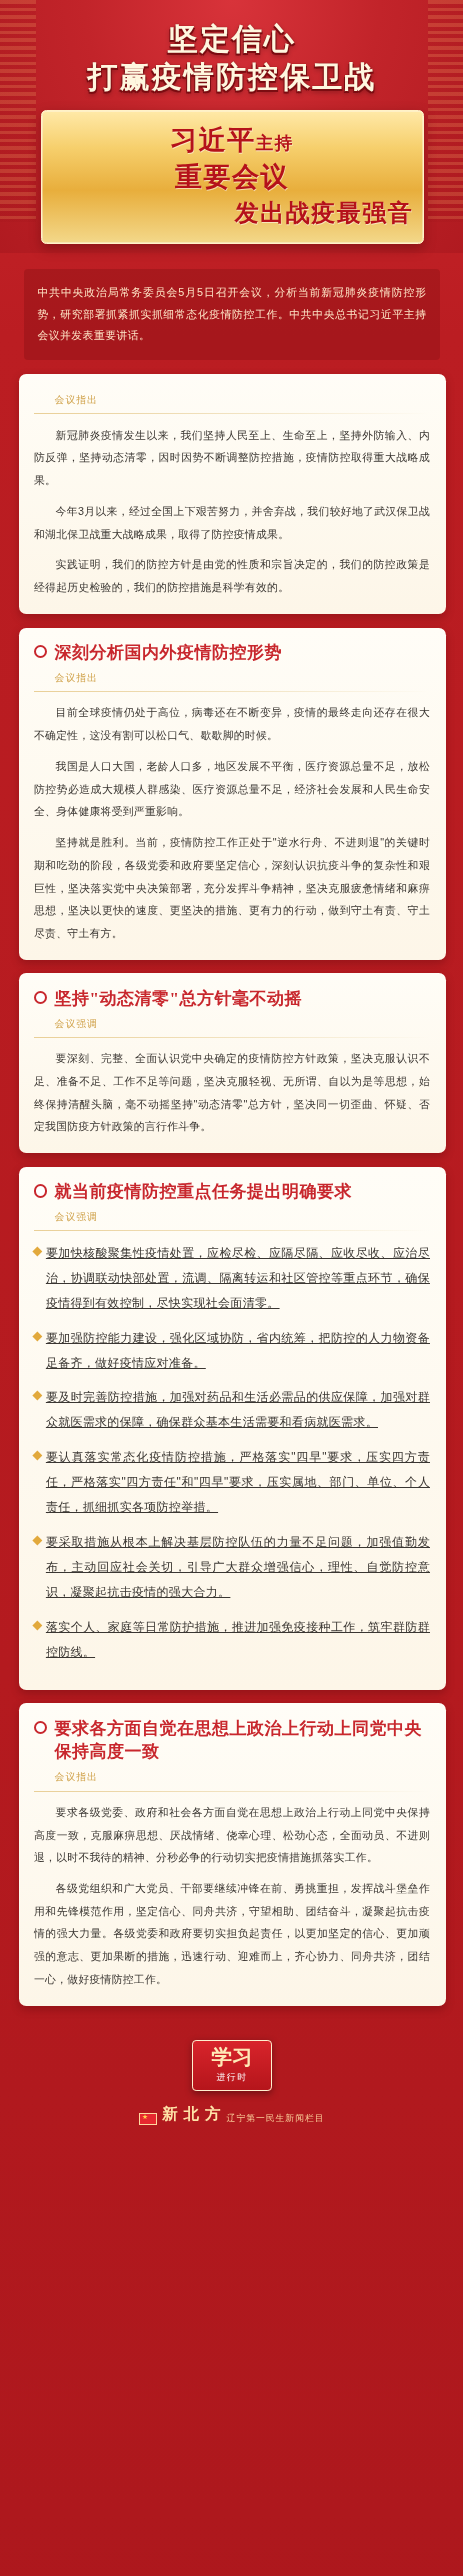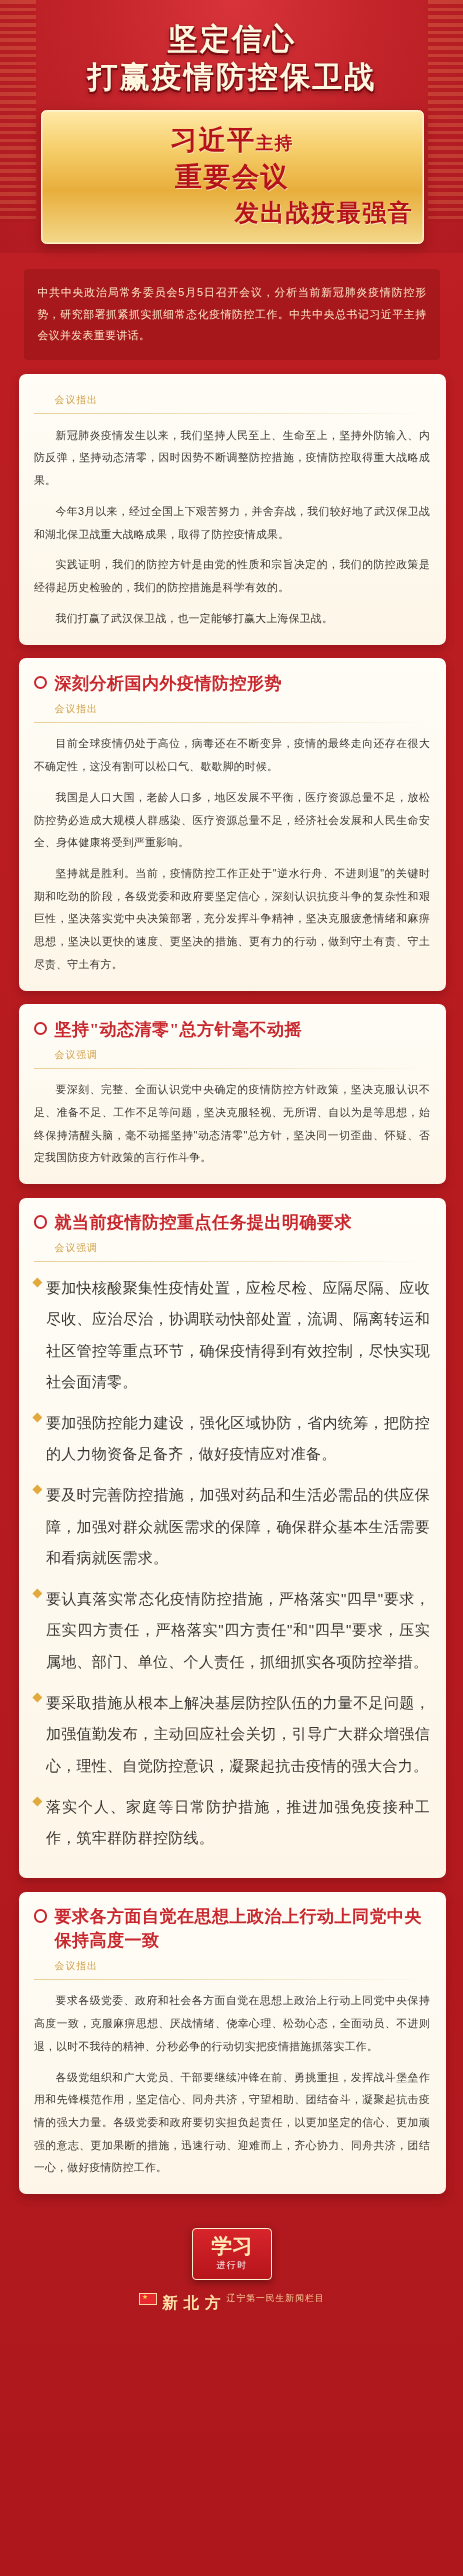--- a/index.html
+++ b/index.html
@@ -151,24 +151,25 @@
   }
   .bullet-dot {
     flex: 0 0 auto;
     margin-top: 7.2px;
     width: 6.7px; height: 6.7px;
     transform: rotate(45deg);
     background: #e2a93c;
   }
   .bullet-text {
     color: #3a3632;
-    font-size: 15px;
+    font-size: 12px;
     line-height: 2.1;
     text-align: justify;
     letter-spacing: 0.3px;
+    text-decoration: underline;
   }
 
   
   .footer {
     padding: 20.6px 0 24px 0;
     text-align: center;
   }
   .xuexi-badge {
     width: 80px;
     margin: 0 auto 13.4px auto;
@@ -188,21 +189,21 @@
   }
   .xuexi-badge .b2 {
     display: block;
     margin-top: 3.1px;
     color: #fff;
     font-size: 8.8px;
     letter-spacing: 1.5px;
   }
   .footer-brand {
     display: flex;
-    align-items: flex-start;
+    align-items: flex-end;
     justify-content: center;
     gap: 5.2px;
   }
   .fb-main {
     color: #ffe3a8;
     font-size: 15.5px;
     font-weight: bold;
     letter-spacing: 1px;
     font-family: "Liberation Serif", serif;
   }
@@ -248,21 +249,20 @@
   </div>
 
   <div class="lead">中共中央政治局常务委员会5月5日召开会议，分析当前新冠肺炎疫情防控形势，研究部署抓紧抓实抓细常态化疫情防控工作。中共中央总书记习近平主持会议并发表重要讲话。</div>
 
   <div class="section">
     <span class="sec-tag">会议指出</span>
     <div class="sec-rule"></div>
     <p class="para">新冠肺炎疫情发生以来，我们坚持人民至上、生命至上，坚持外防输入、内防反弹，坚持动态清零，因时因势不断调整防控措施，疫情防控取得重大战略成果。</p>
     <p class="para">今年3月以来，经过全国上下艰苦努力，并舍弃战，我们较好地了武汉保卫战和湖北保卫战重大战略成果，取得了防控疫情成果。</p>
     <p class="para">实践证明，我们的防控方针是由党的性质和宗旨决定的，我们的防控政策是经得起历史检验的，我们的防控措施是科学有效的。</p>
-    <p class="para">我们打赢了武汉保卫战，也一定能够打赢大上海保卫战。</p>
   </div>
 
   <div class="section">
     <div class="sec-head">
       <span class="sec-bullet"></span>
       <div class="sec-title">深刻分析国内外疫情防控形势</div>
     </div>
     <span class="sec-tag">会议指出</span>
     <div class="sec-rule"></div>
     <p class="para">目前全球疫情仍处于高位，病毒还在不断变异，疫情的最终走向还存在很大不确定性，这没有割可以松口气、歇歇脚的时候。</p>

